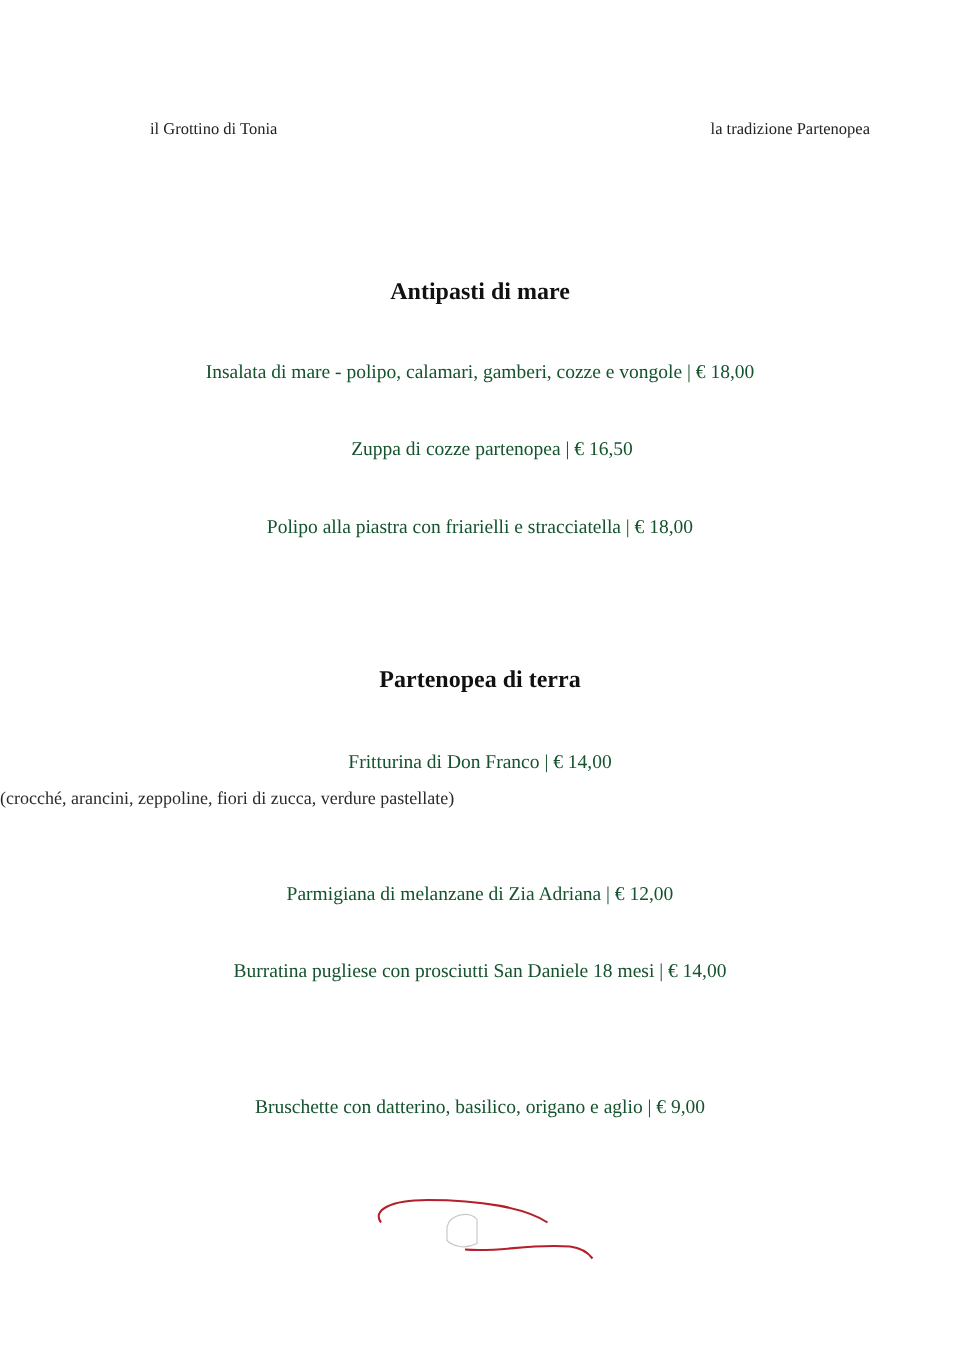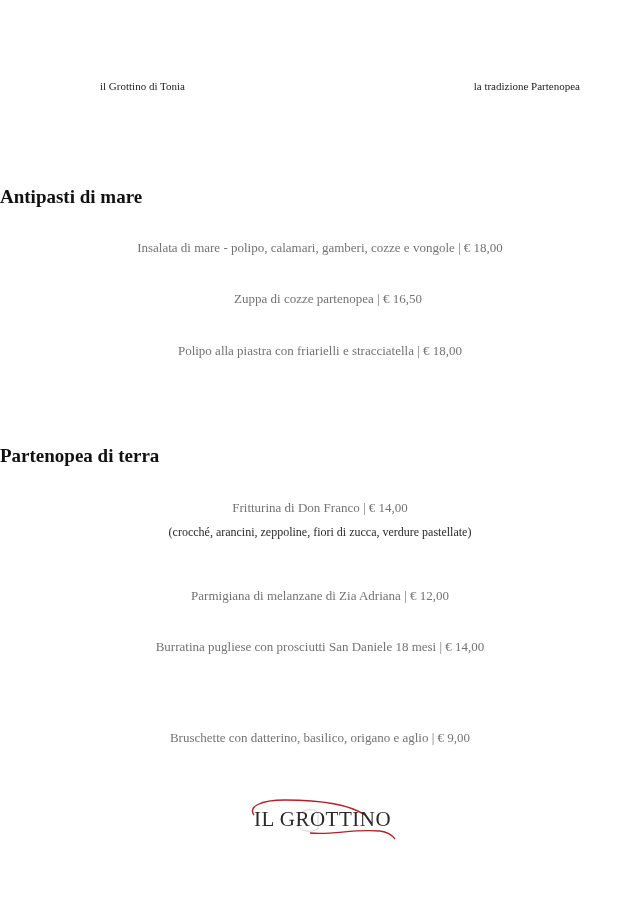--- a/index.html
+++ b/index.html
@@ -24,35 +24,35 @@
       font-size: 11px;
       margin-left: 40px;
     }
     .header .left { position: absolute; left: 0; top: 0; }
     .header .center { position: absolute; left: 0; right: 0; top: 0; text-align: center; font-weight: bold; }
     .header .right { position: absolute; right: 0; top: 0; }
 
     .section-title {
       position: absolute;
       left: 0; right: 0;
-      font-size: 19px;
+      text-align: center;
+      font-size: 16px;
       font-weight: bold;
       color: #111111;
     }
     .item {
       position: absolute;
       left: 0; right: 0;
       text-align: center;
       font-size: 13px;
-      color: #737373;
+      color: #14532d;
     }
     .item-note {
       position: absolute;
       left: 0; right: 0;
-      text-align: center;
       font-size: 12px;
       color: #2a2a2a;
     }
     .logo {
       position: absolute;
       left: 240px;
       top: 795px;
       width: 160px;
       height: 50px;
     }
@@ -87,14 +87,13 @@
 <div class="item" style="top:588px;">Parmigiana di melanzane di Zia Adriana | € 12,00</div>
 <div class="item" style="top:639px;">Burratina pugliese con prosciutti San Daniele 18 mesi | € 14,00</div>
 <div class="item" style="top:730px;">Bruschette con datterino, basilico, origano e aglio | € 9,00</div>
 
 <div class="logo">
   <svg width="160" height="50" viewBox="0 0 160 50">
     <path d="M14 20 C 8 12, 20 5, 45 5 C 80 5, 110 10, 125 20" fill="none" stroke="#b3202a" stroke-width="1.4"></path>
     <path d="M58 23 C 60 14, 74 12, 78 18 L 78 34 C 70 38, 62 36, 58 32 Z" fill="none" stroke="#c8c8c8" stroke-width="0.8"></path>
     <path d="M70 38 C 95 40, 110 34, 140 36 C 148 37, 152 40, 155 44" fill="none" stroke="#b3202a" stroke-width="1.4"></path>
   </svg>
-  <div class="logo-text">IL GROTTINO</div>
 </div>
 
 </body></html>

